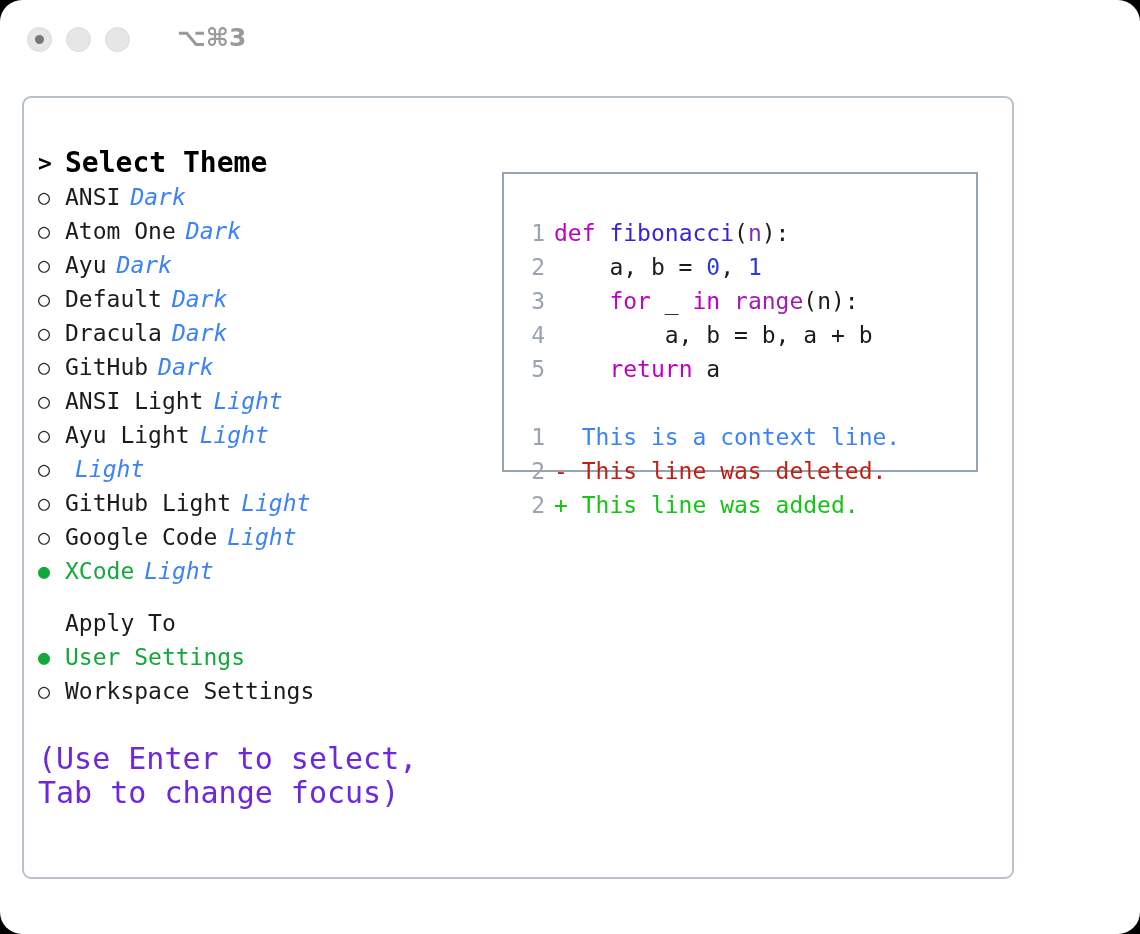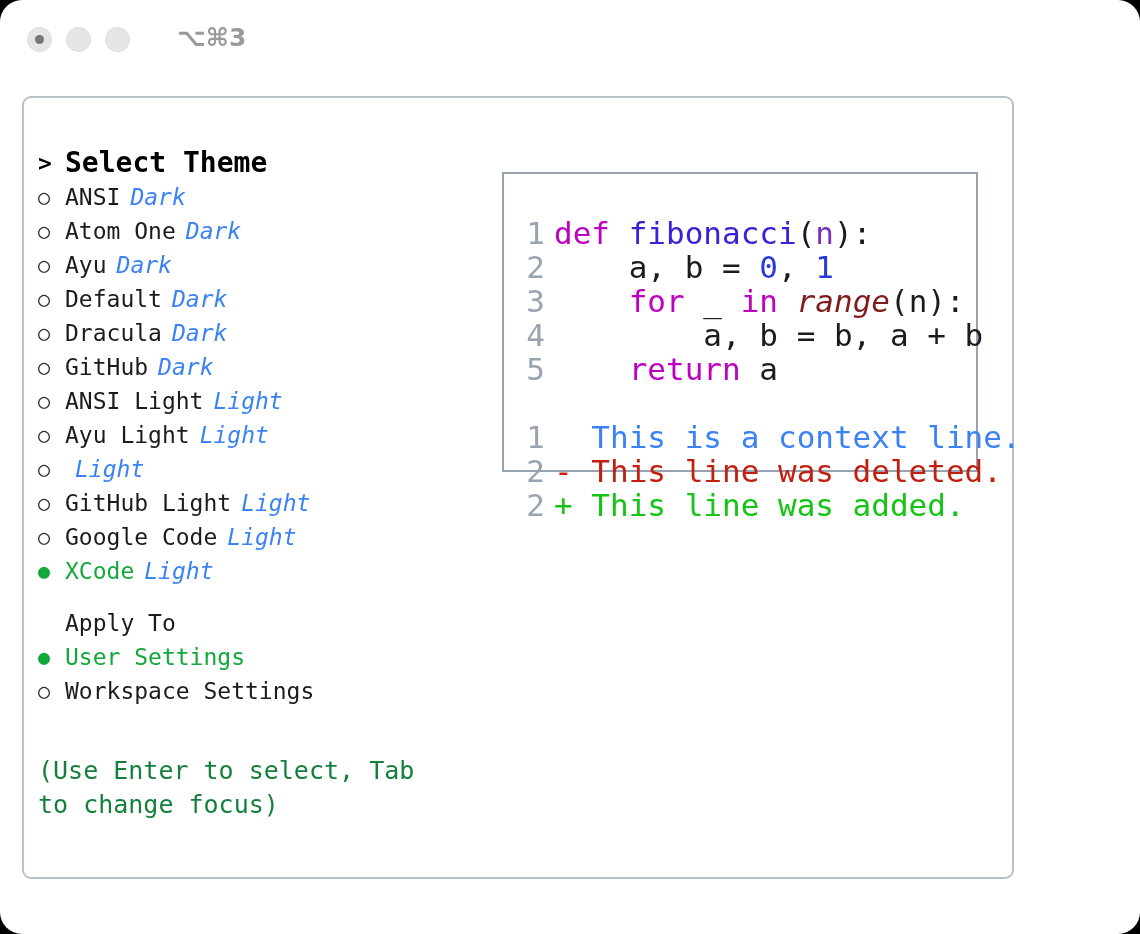--- a/index.html
+++ b/index.html
@@ -129,24 +129,24 @@
     font-style: italic;
   }
 
   #apply-section { margin-top: 18px; }
   .row.subheader .row-label {
     color: #1b1b1b;
     font-weight: normal;
   }
 
   #hint-text {
-    margin-top: 46px;
-    font-size: 25px;
+    margin-top: 34px;
+    font-size: 30px;
     line-height: 34px;
-    color: #15803d;
+    color: #6d28d9;
     width: 400px;
     white-space: normal;
   }
 
   
   #preview-column {
     position: absolute;
     left: 478px;
     top: 48px;
     width: 500px;
@@ -161,36 +161,36 @@
   #preview-box {
     margin-top: 26px;
     width: 476px;
     height: 300px;
     border: 2px solid #97a3b2;
     background: #ffffff;
     box-sizing: border-box;
     padding: 42px 0 0 15px;
   }
   .code-line {
-    font-size: 31px;
+    font-size: 23px;
     line-height: 34px;
     height: 34px;
     white-space: pre;
     color: #1b1b1b;
   }
   .lineno {
     color: #9aa4b0;
     display: inline-block;
     width: 26px;
     text-align: right;
     margin-right: 9px;
   }
   .tok-kw   { color: #c000c0; }
   .tok-fn   { color: #3723d6; }
-  .tok-call { color: #7f1d1d; font-style: italic; }
+  .tok-call { color: #a21caf; }
   .tok-num  { color: #2a3ad8; }
   .tok-var  { color: #7b2fbe; }
   .tok-plain{ color: #1b1b1b; }
   .diff-gap { height: 34px; }
   .diff-context { color: #3b82f6; }
   .diff-del { color: #c21f0f; }
   .diff-add { color: #15c415; text-align: right; }
 </style>
 </head>
 <body>

